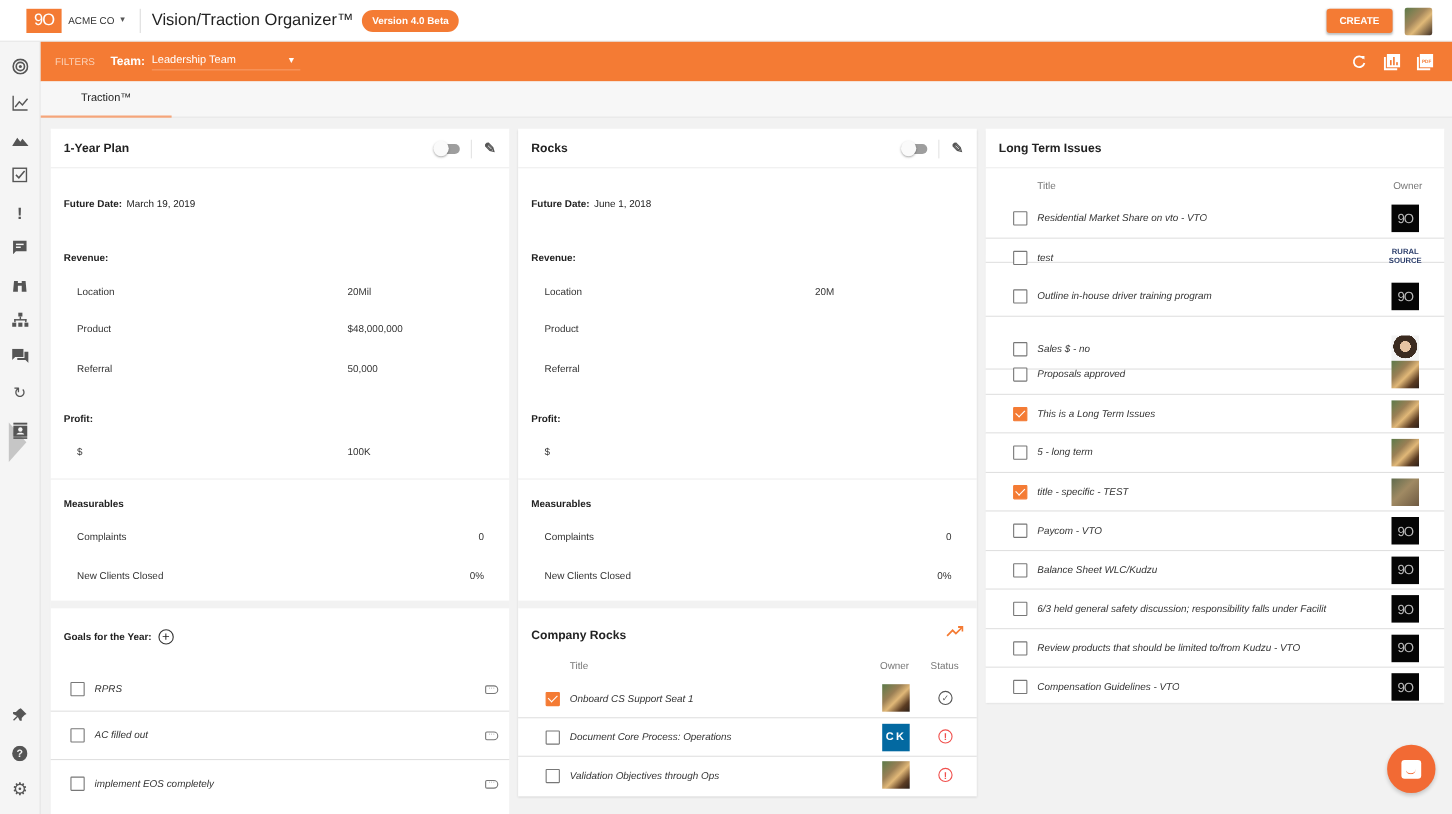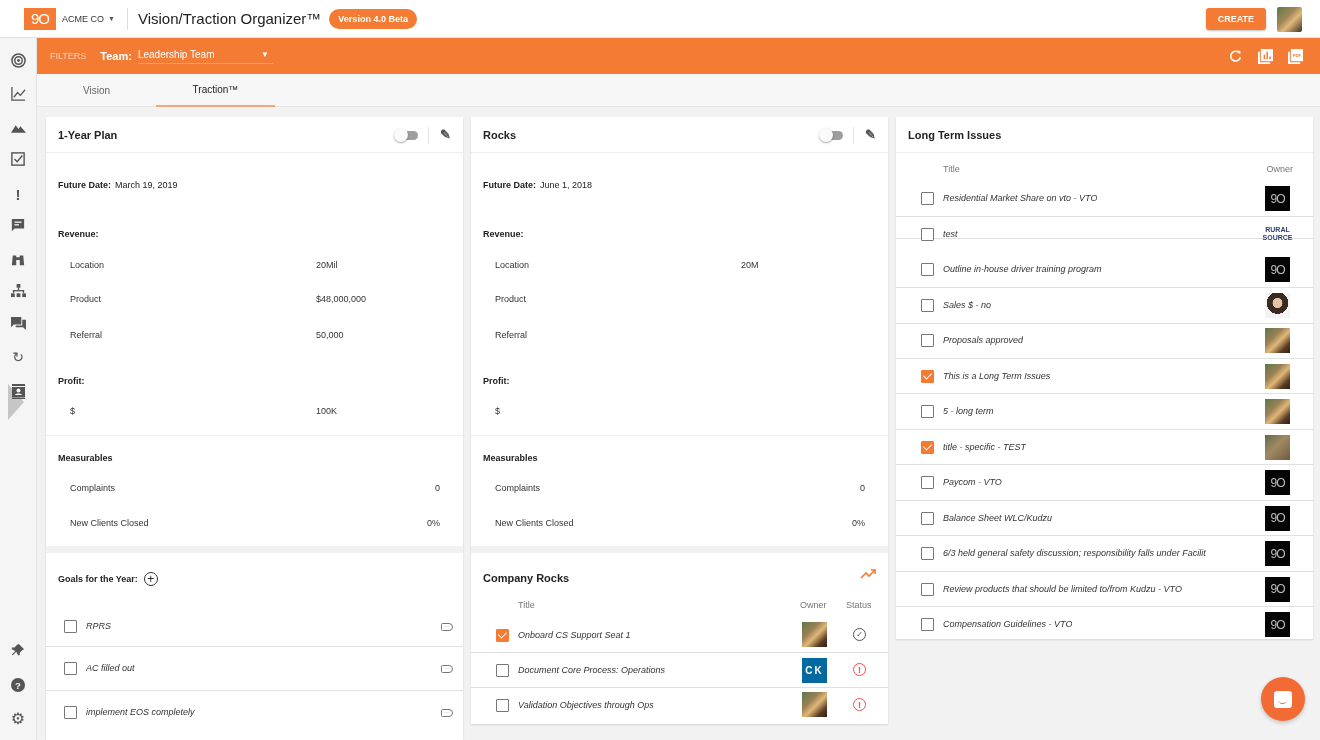--- a/index.html
+++ b/index.html
@@ -195,21 +195,20 @@
   <div class="fb-icon" style="right:17px">
     <svg width="15" height="15" viewBox="0 0 16 16">
         <rect x="3" y="0" width="13" height="13" fill="#fff"></rect>
         <path d="M0 3v13h13v-2H2V3z" fill="#fff"></path>
         <text x="9.5" y="8.5" text-anchor="middle" font-size="4.5" font-weight="bold" fill="#f47b34" font-family="Liberation Sans, sans-serif">PDF</text>
       </svg>
   </div>
 </div>
 
 <div class="tabs">
-  <div class="tab">Vision</div>
   <div class="tab active">Traction™</div>
 </div>
 
 <div class="card" style="left:46px;top:117px;width:417px;height:623px">
   <div class="card-header">
     <span>1-Year Plan</span>
     <div class="toggle"></div>
     <div class="hdr-sep"></div>
     <span class="pencil">✎</span>
   </div>
@@ -330,21 +329,21 @@
         <div class="owner-avatar av-rural" style="left: 369px; top: 5px;">
           <span>RURAL</span>
           <span>SOURCE</span>
         </div>
       </div>
       <div class="list-row" style="top: 135px; height: 35.5px;">
         <div class="cb" style="left: 25px; top: 11px;"></div>
         <div class="list-text" style="left: 47px; top: 12px; max-width: 302px;">Outline in-house driver training program</div>
         <div class="owner-avatar av-ninety" style="left: 369px; top: 5px;">9O</div>
       </div>
-      <div class="list-row" style="top: 171px; height: 35.5px; padding-left: 12px;">
+      <div class="list-row" style="top: 183px; height: 35.5px; padding-left: 12px;">
         <div class="cb" style="left: 25px; top: 11px;"></div>
         <div class="list-text" style="left: 47px; top: 12px; max-width: 302px;">Sales $ - no</div>
         <div class="owner-avatar av-woman" style="left: 369px; top: 5px;"></div>
       </div>
       <div class="list-row" style="top: 206px; height: 35.5px;">
         <div class="cb" style="left: 25px; top: 11px;"></div>
         <div class="list-text" style="left: 47px; top: 12px; max-width: 302px;">Proposals approved</div>
         <div class="owner-avatar av-dog" style="left: 369px; top: 5px;"></div>
       </div>
       <div class="list-row" style="top: 241.5px; height: 35.5px;">

